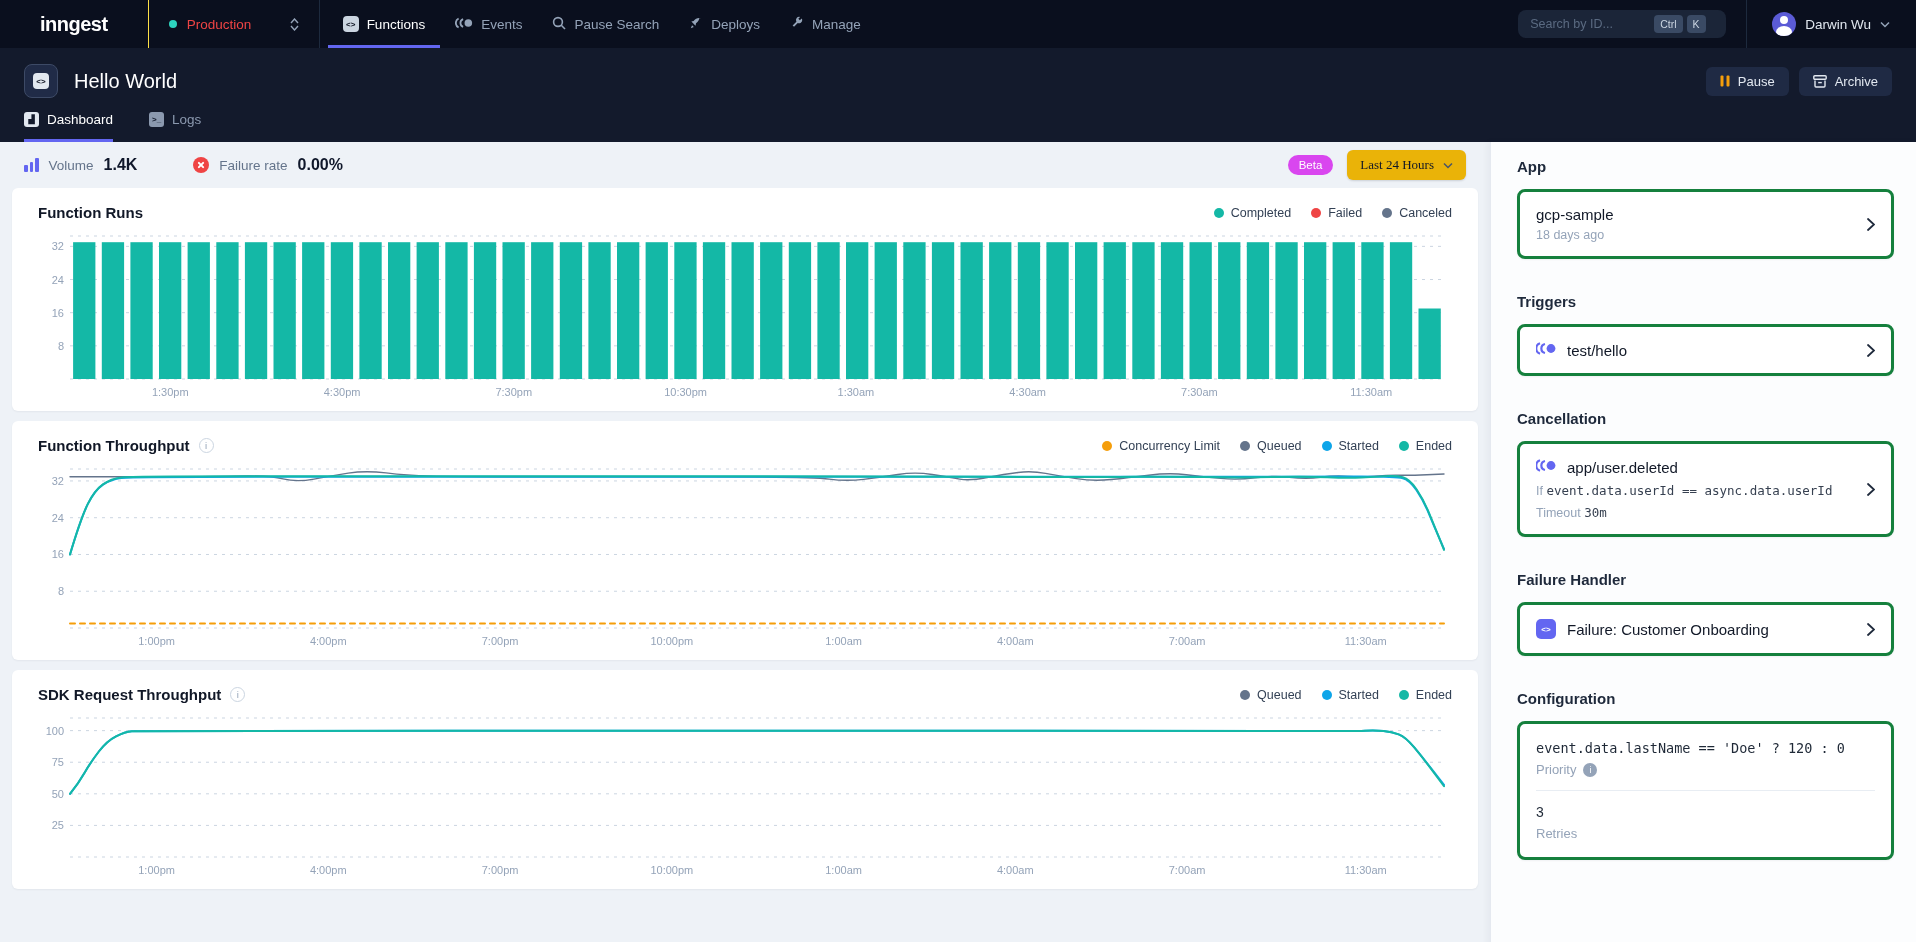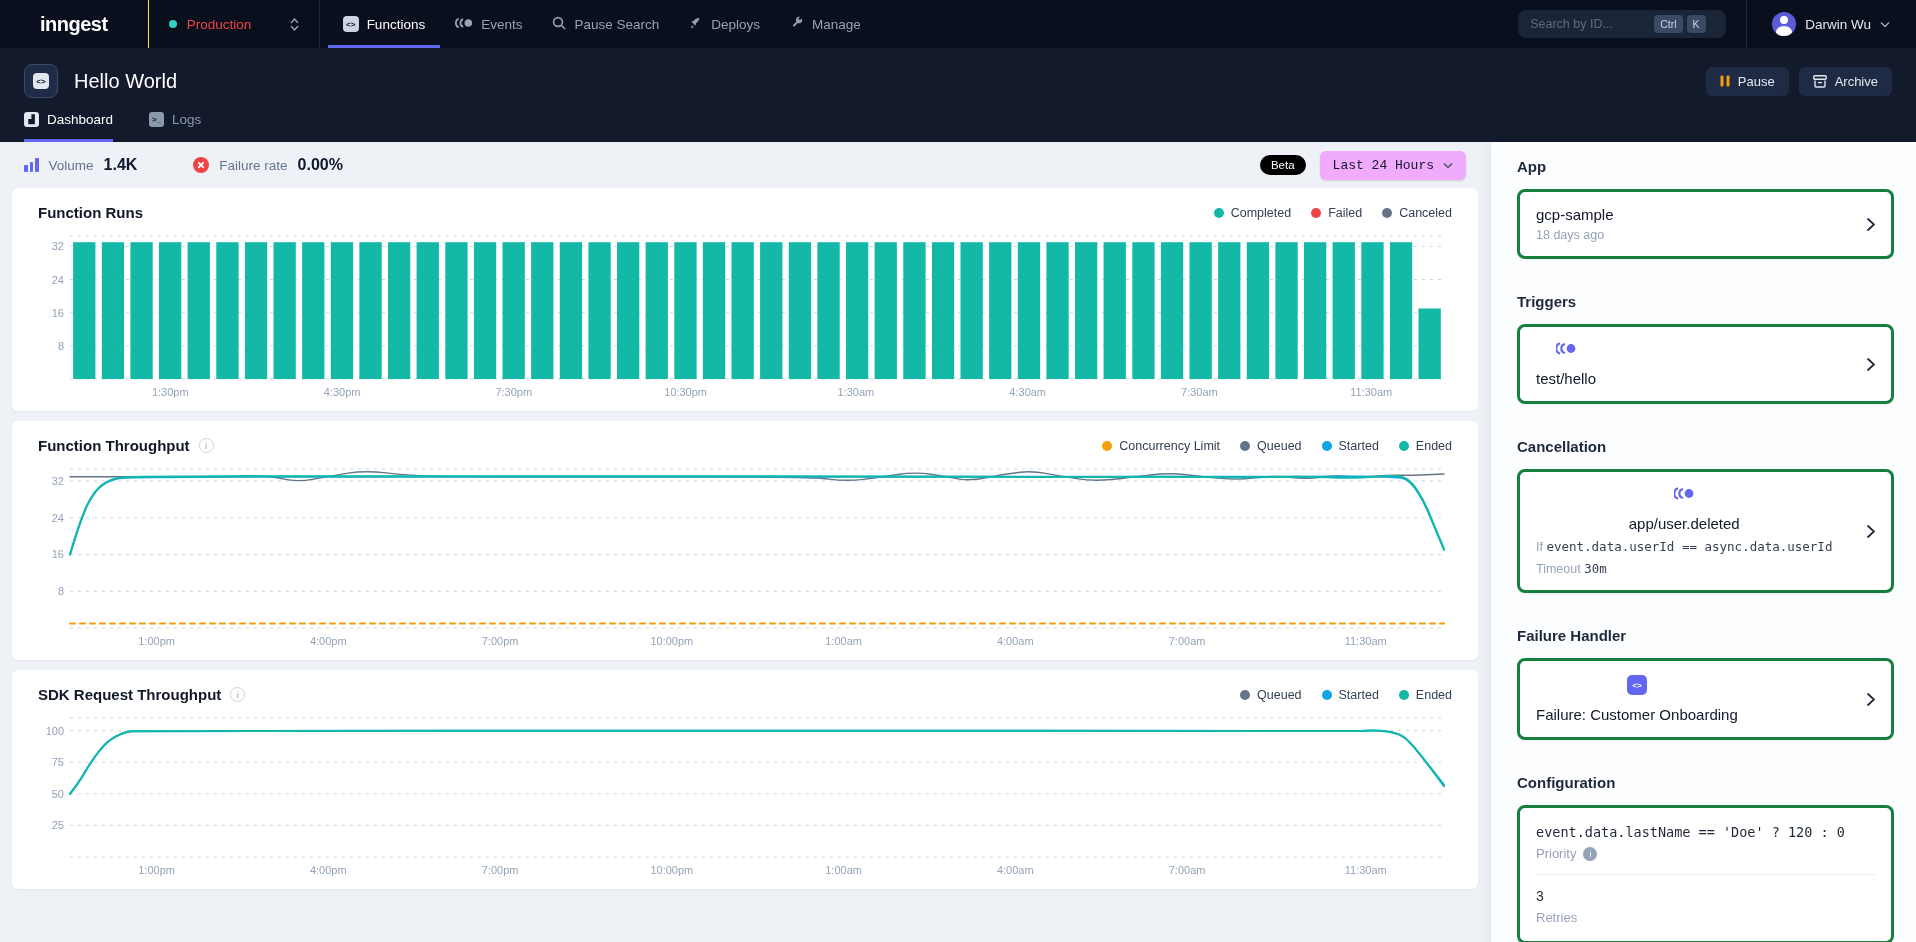--- a/index.html
+++ b/index.html
@@ -58,24 +58,24 @@
   
   .stats { display:flex; align-items:center; height:46px; padding:0 24px; }
   .stat { display:flex; align-items:center; gap:10px; margin-right:56px; }
   .stat-label { color:#64748b; font-size:13.5px; }
   .stat-value { color:#0f172a; font-size:16px; font-weight:600; }
   .vol-ico { display:flex; align-items:flex-end; gap:2px; height:14px; }
   .vol-ico i { width:3.5px; background:#6366f1; border-radius:1px; display:block; }
   .fail-ico { width:16px; height:16px; border-radius:50%; background:#ef4444; position:relative; }
   .fail-ico::before, .fail-ico::after { content:""; position:absolute; left:7px; top:4px; width:2px; height:8px; background:#fff; border-radius:1px; }
   .fail-ico::before { transform:rotate(45deg); } .fail-ico::after { transform:rotate(-45deg); }
-  .beta { margin-left:auto; background:#000000; color:#fff; font-size:11.5px; padding:4px 11px; border-radius:999px; }
-  .range-btn { margin-left:14px; background:#f0abfc; border:none; border-radius:6px; box-shadow:0 1px 2px rgba(15,23,42,.15);
+  .beta { margin-left:auto; background:#d946ef; color:#fff; font-size:11.5px; padding:4px 11px; border-radius:999px; }
+  .range-btn { margin-left:14px; background:#eab308; border:none; border-radius:6px; box-shadow:0 1px 2px rgba(15,23,42,.15);
     display:flex; align-items:center; gap:9px; padding:7px 13px; font-size:13px; color:#111827; cursor:pointer;
-    font-family:Liberation Mono, monospace; }
+    font-family:Liberation Serif, serif; }
 
   
   .card { background:#fff; border-radius:6px; margin:0 12px 10px; padding:16px 26px 8px; box-shadow:0 1px 2px rgba(15,23,42,.05); }
   .card-head { display:flex; align-items:center; margin-bottom:10px; }
   .card-title { font-size:15px; font-weight:700; color:#111827; }
   .info-o { width:15px; height:15px; border-radius:50%; border:1px solid #cbd5e1; color:#94a3b8; font-size:9.5px;
     display:inline-flex; align-items:center; justify-content:center; margin-left:9px; cursor:pointer; }
   .legend { margin-left:auto; display:flex; gap:20px; }
   .lg-item { display:flex; align-items:center; gap:7px; font-size:12.5px; color:#334155; }
   .lg-dot { width:10px; height:10px; border-radius:50%; display:inline-block; }
@@ -85,21 +85,21 @@
   
   .sidebar { width:426px; background:#fcfdfe; border-left:1px solid #e5e9f0; box-shadow:-3px 0 6px rgba(15,23,42,.04);
     padding:16px 22px 0 26px; }
   .side-section { margin-bottom:34px; }
   .side-title { font-size:15px; font-weight:600; color:#1e293b; margin-bottom:14px; }
   .side-card { background:#fff; border:3px solid #15803d; border-radius:8px; box-shadow:0 1px 2px rgba(16,24,40,.05);
     padding:14px 16px; display:flex; align-items:center; cursor:pointer; }
   .side-card .chev { margin-left:auto; }
   .sc-name { font-size:15px; font-weight:500; color:#111827; }
   .sc-sub { font-size:12.5px; color:#94a3b8; margin-top:5px; }
-  .row { display:flex; align-items:center; gap:11px;flex-direction:column; }
+  .row { display:flex; align-items:center; gap:11px; }
   .cond-line { font-size:12.5px; color:#94a3b8; margin-top:7px; }
   .cond-line .code { color:#374151; font-size:12.5px; }
   .cond-line .val { color:#374151; }
   .fh-ico { width:20px; height:20px; border-radius:5px; background:#6366f1; color:#fff; font-size:8px; font-weight:700;
     display:flex; align-items:center; justify-content:center; }
   .config-card { display:block; cursor:default; padding:16px; }
   .config-expr { font-size:13.5px; color:#1f2937; }
   .config-label { font-size:13px; color:#94a3b8; margin-top:6px; display:flex; align-items:center; gap:7px; }
   .info-f { width:14px; height:14px; border-radius:50%; background:#94a3b8; color:#fff; font-size:9px;
     display:inline-flex; align-items:center; justify-content:center; cursor:pointer; }

